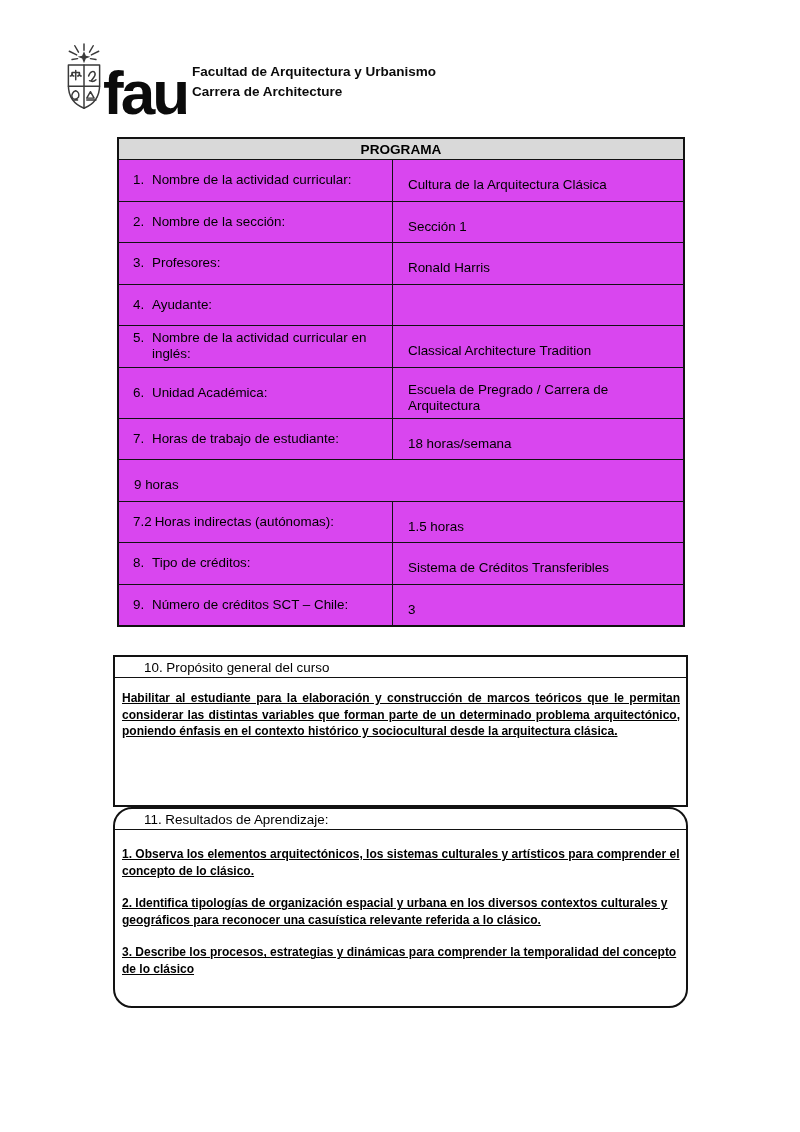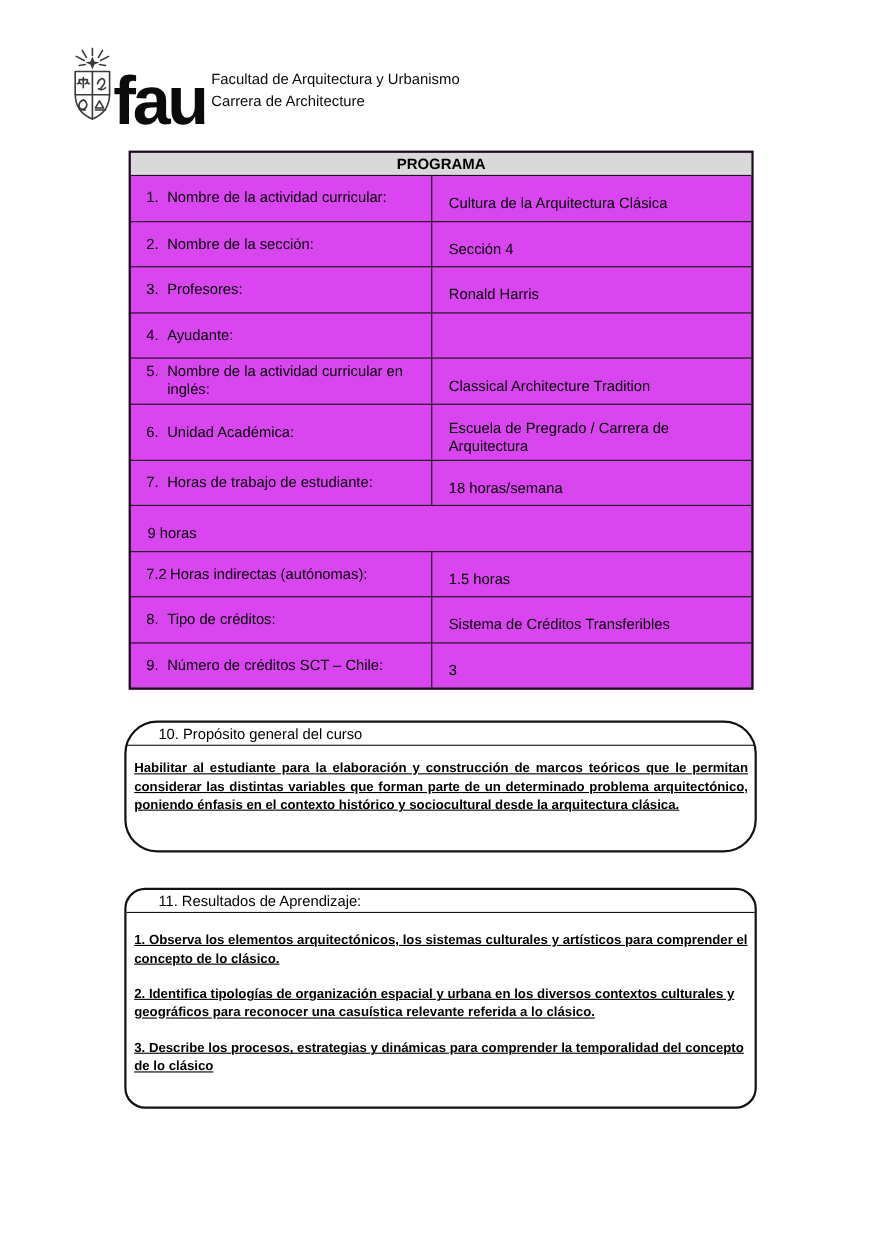--- a/index.html
+++ b/index.html
@@ -16,21 +16,21 @@
   
   .doc-header { position: absolute; top: 0; left: 0; width: 800px; height: 130px; }
   .shield { position: absolute; top: 43px; left: 61px; width: 46px; height: 68px; }
   .fau-mark {
     position: absolute; top: 64px; left: 103px;
     font-size: 62px; font-weight: bold; line-height: 58px;
     letter-spacing: -3px; color: #0b0b0b;
   }
   .fac-lines {
     position: absolute; top: 62px; left: 192px;
-    font-size: 13.5px; font-weight: normal; line-height: 20px; color: #0b0b0b;
+    font-size: 13.5px; font-weight: bold; line-height: 20px; color: #0b0b0b;
   }
 
   
   .program-table {
     position: absolute; top: 137px; left: 117px; width: 568px;
     border: 2px solid #121212; box-sizing: border-box; background: #d946ef;
   }
   .p-header {
     height: 20px; background: #d9d9d9; border-bottom: 1.5px solid #121212;
     display: flex; align-items: center; justify-content: center;
@@ -57,21 +57,21 @@
   }
   .section-header {
     height: 20px; border-bottom: 1.5px solid #121212;
     display: flex; align-items: center; padding-left: 29px;
     font-size: 13.4px; font-weight: normal;
   }
   .sec-body {
     padding: 12px 6px 0 7px;
     font-weight: bold; font-size: 12px; line-height: 16.6px; text-decoration: underline;
   }
-  #section10 { top: 655px; height: 120px; border-radius: 30px; }
+  #section10 { top: 655px; height: 152px; }
   #section10 .sec-body { text-align: justify; }
   #section11 { top: 807px; height: 201px; border-radius: 19px; }
   #section11 .sec-body { padding-top: 0; }
   .outcome { margin: 16px 0 0 0; }
 </style>
 </head>
 <body>
 
 <div class="page">
 
@@ -114,21 +114,21 @@
       <div class="p-value">Cultura de la Arquitectura Clásica</div>
     </div>
 
     <div class="p-row">
       <div class="p-label">
         <div class="p-inner">
           <span class="p-num">2.</span>
           <span class="p-text">Nombre de la sección:</span>
         </div>
       </div>
-      <div class="p-value">Sección 4</div>
+      <div class="p-value">Sección 1</div>
     </div>
 
     <div class="p-row">
       <div class="p-label">
         <div class="p-inner">
           <span class="p-num">3.</span>
           <span class="p-text">Profesores:</span>
         </div>
       </div>
       <div class="p-value">Ronald Harris</div>

